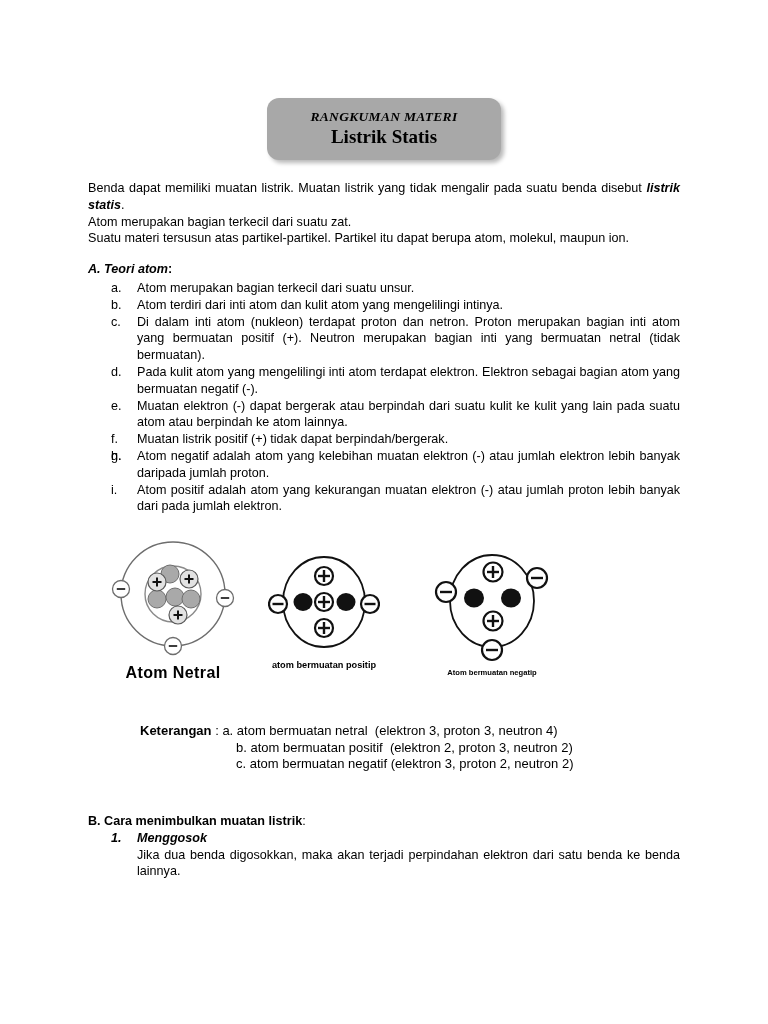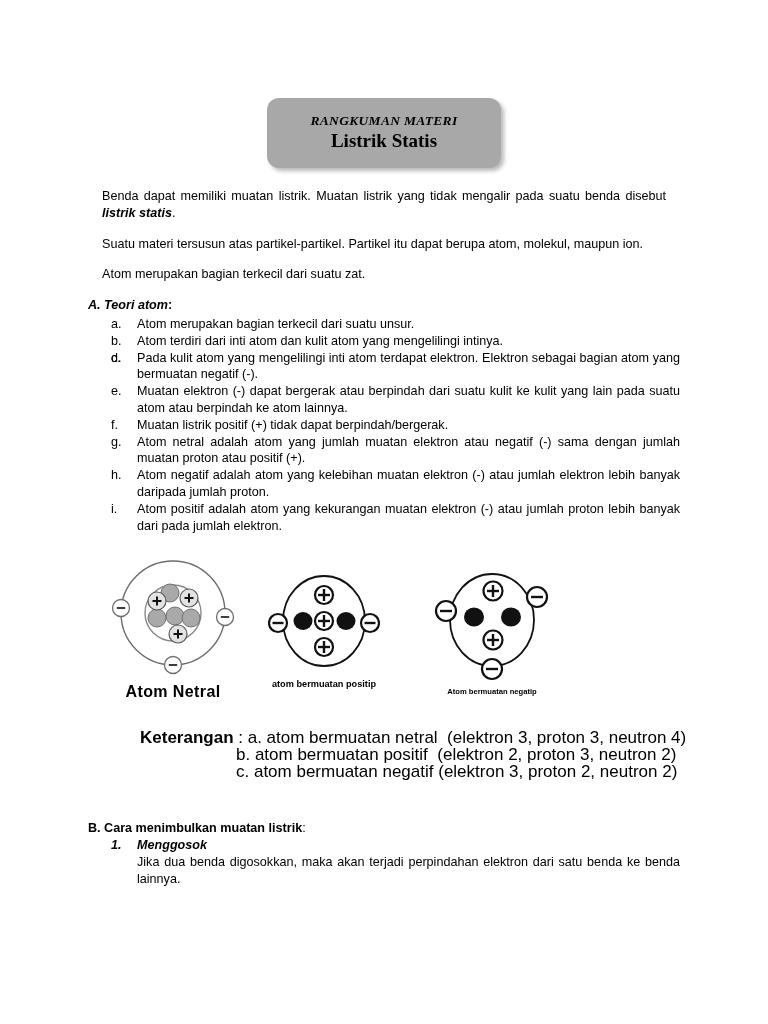--- a/index.html
+++ b/index.html
@@ -24,21 +24,21 @@
   }
 
   
   .banner-wrap {
     padding-top: 98px;
     display: flex;
     justify-content: center;
   }
   .banner {
     width: 234px;
-    height: 70px;
+    height: 62px;
     background: #a8a8a8;
     border-radius: 12px;
     box-shadow: 3px 3px 4px rgba(0,0,0,0.28);
     display: flex;
     flex-direction: column;
     align-items: center;
     justify-content: center;
     font-family: "Liberation Serif", serif;
     color: #000;
   }
@@ -56,21 +56,21 @@
     margin-top: 1px;
   }
 
   
   .content {
     margin-top: 20px;
     font-size: 12.6px;
     line-height: 16.8px;
   }
   p.para {
-    margin: 14px;
+    margin: 0;
     text-align: justify;
   }
   .bold-italic { font-weight: bold; font-style: italic; }
 
   .section-head {
     margin-top: 14px;
     font-weight: bold;
     font-style: italic;
     font-size: 12.6px;
   }
@@ -113,23 +113,23 @@
   }
   #fig-neutral { left: 22px; top: 0; }
   #fig-neutral .fig-cap { font-size: 16px; margin-top: 5px; letter-spacing: 0.4px; }
   #fig-positive { left: 180px; top: 14px; }
   #fig-positive .fig-cap { font-size: 9.2px; margin-top: 3px; }
   #fig-negative { left: 345px; top: 14px; }
   #fig-negative .fig-cap { font-size: 7.6px; margin-top: 5px; }
 
   
   .keterangan {
-    margin-top: 14px;
+    margin-top: 26px;
     padding-left: 52px;
-    font-size: 17px;
+    font-size: 13px;
     line-height: 16.6px;
   }
   .ket-row { display: flex; }
   .ket-label { font-weight: bold; white-space: pre; }
   .ket-colon { white-space: pre; }
   .ket-lines { }
   .ket-line { white-space: pre; text-align: center; }
   .ket-indent { padding-left: 96px; white-space: pre; }
 
   
@@ -156,33 +156,33 @@
 
   <div class="banner-wrap">
     <div class="banner">
       <div class="banner-sup">RANGKUMAN MATERI</div>
       <div class="banner-title">Listrik Statis</div>
     </div>
   </div>
 
   <div class="content">
     <p class="para"><span>Benda dapat memiliki muatan listrik. Muatan listrik yang tidak mengalir pada suatu benda disebut </span><span class="bold-italic">listrik statis</span><span>.</span></p>
+    <p class="para">Atom merupakan bagian terkecil dari suatu zat.</p>
     <p class="para">Suatu materi tersusun atas partikel-partikel. Partikel itu dapat berupa atom, molekul, maupun ion.</p>
-    <p class="para">Atom merupakan bagian terkecil dari suatu zat.</p>
 
     <div class="section-head"><span>A. Teori atom</span><span class="plain">:</span></div>
 
     <ol class="alpha">
       <li><span class="marker">a.</span><span>Atom merupakan bagian terkecil dari suatu unsur.</span></li>
       <li><span class="marker">b.</span><span>Atom terdiri dari inti atom dan kulit atom yang mengelilingi intinya.</span></li>
-      <li><span class="marker">c.</span></li>
+      <li><span class="marker">c.</span><span>Di dalam inti atom (nukleon) terdapat proton dan netron. Proton merupakan bagian inti atom yang bermuatan positif (+). Neutron merupakan bagian inti yang bermuatan netral (tidak bermuatan).</span></li>
       <li><span class="marker">d.</span><span>Pada kulit atom yang mengelilingi inti atom terdapat elektron. Elektron sebagai bagian atom yang bermuatan negatif (-).</span></li>
       <li><span class="marker">e.</span><span>Muatan elektron (-) dapat bergerak atau berpindah dari suatu kulit ke kulit yang lain pada suatu atom atau berpindah ke atom lainnya.</span></li>
       <li><span class="marker">f.</span><span>Muatan listrik positif (+) tidak dapat berpindah/bergerak.</span></li>
-      <li><span class="marker">g.</span><span>Atom netral adalah atom yang jumlah muatan elektron atau negatif (-) sama dengan jumlah muatan proton atau positif (+).</span></li>
+      <li><span class="marker">g.</span></li>
       <li><span class="marker">h.</span><span>Atom negatif adalah atom yang kelebihan muatan elektron (-) atau jumlah elektron lebih banyak daripada jumlah proton.</span></li>
       <li><span class="marker">i.</span><span>Atom positif adalah atom yang kekurangan muatan elektron (-) atau jumlah proton lebih banyak dari pada jumlah elektron.</span></li>
     </ol>
   </div>
 
   <div class="figures">
 
     <div class="fig" id="fig-neutral">
       <svg width="126" height="122" viewBox="0 0 126 122">
         <circle cx="63" cy="57" r="52" fill="none" stroke="#6d6d6d" stroke-width="1.4"></circle>

